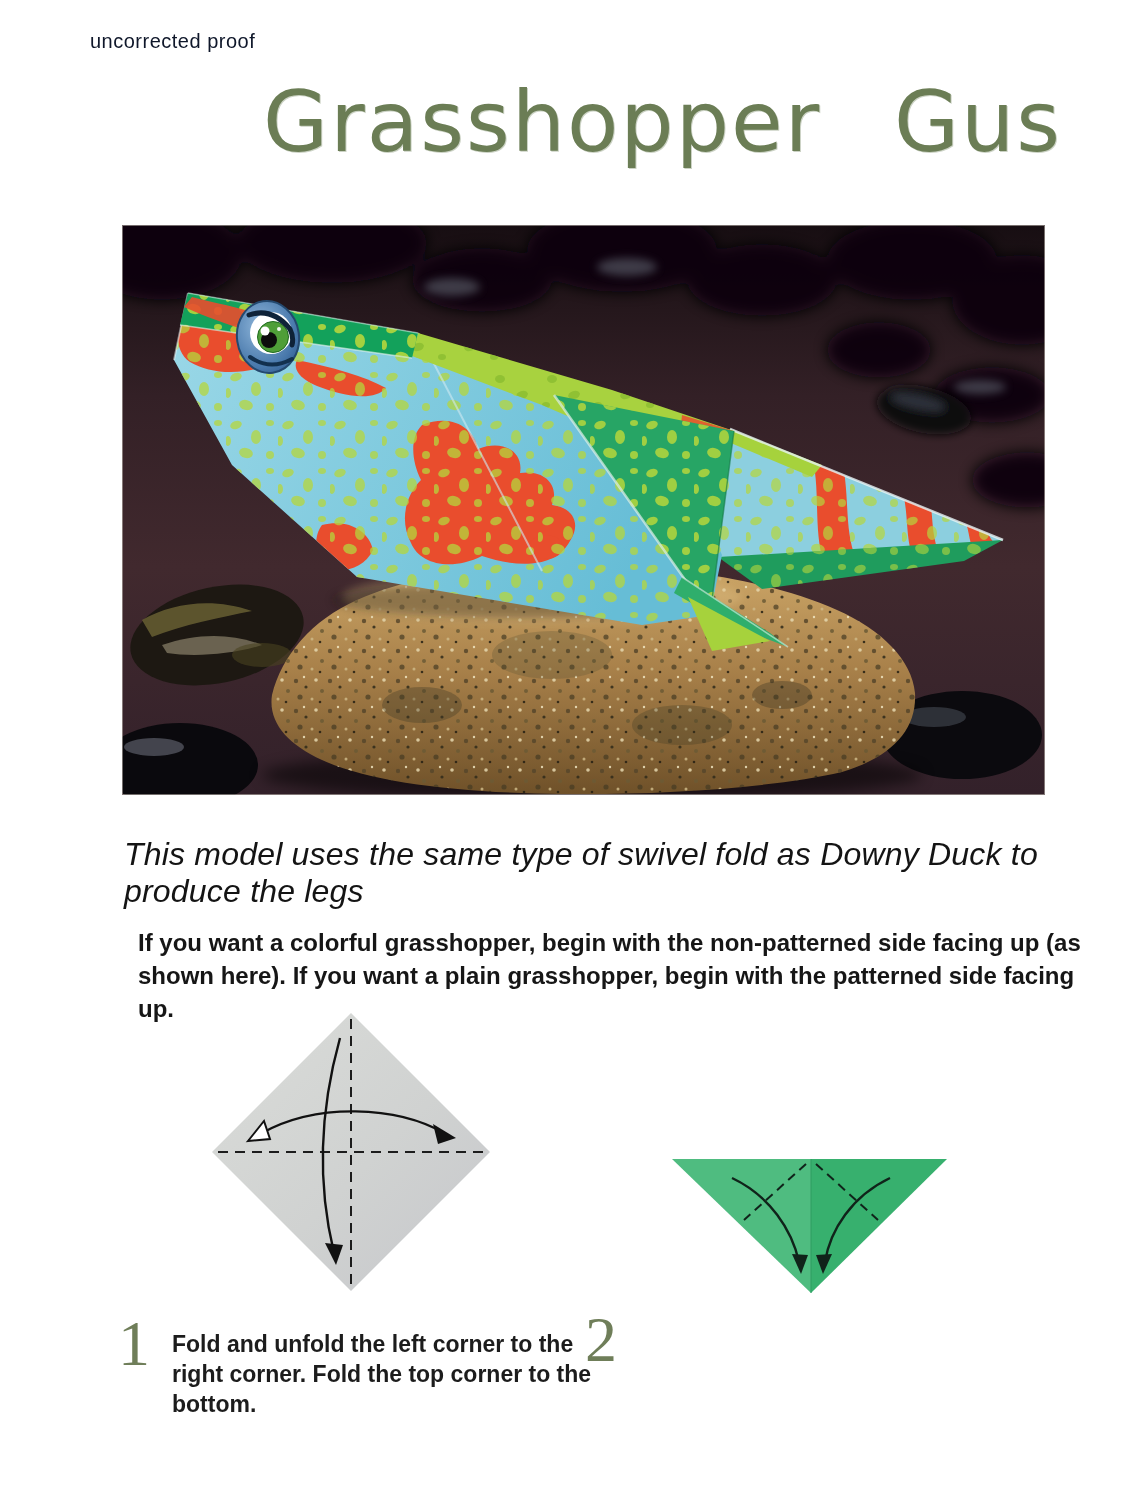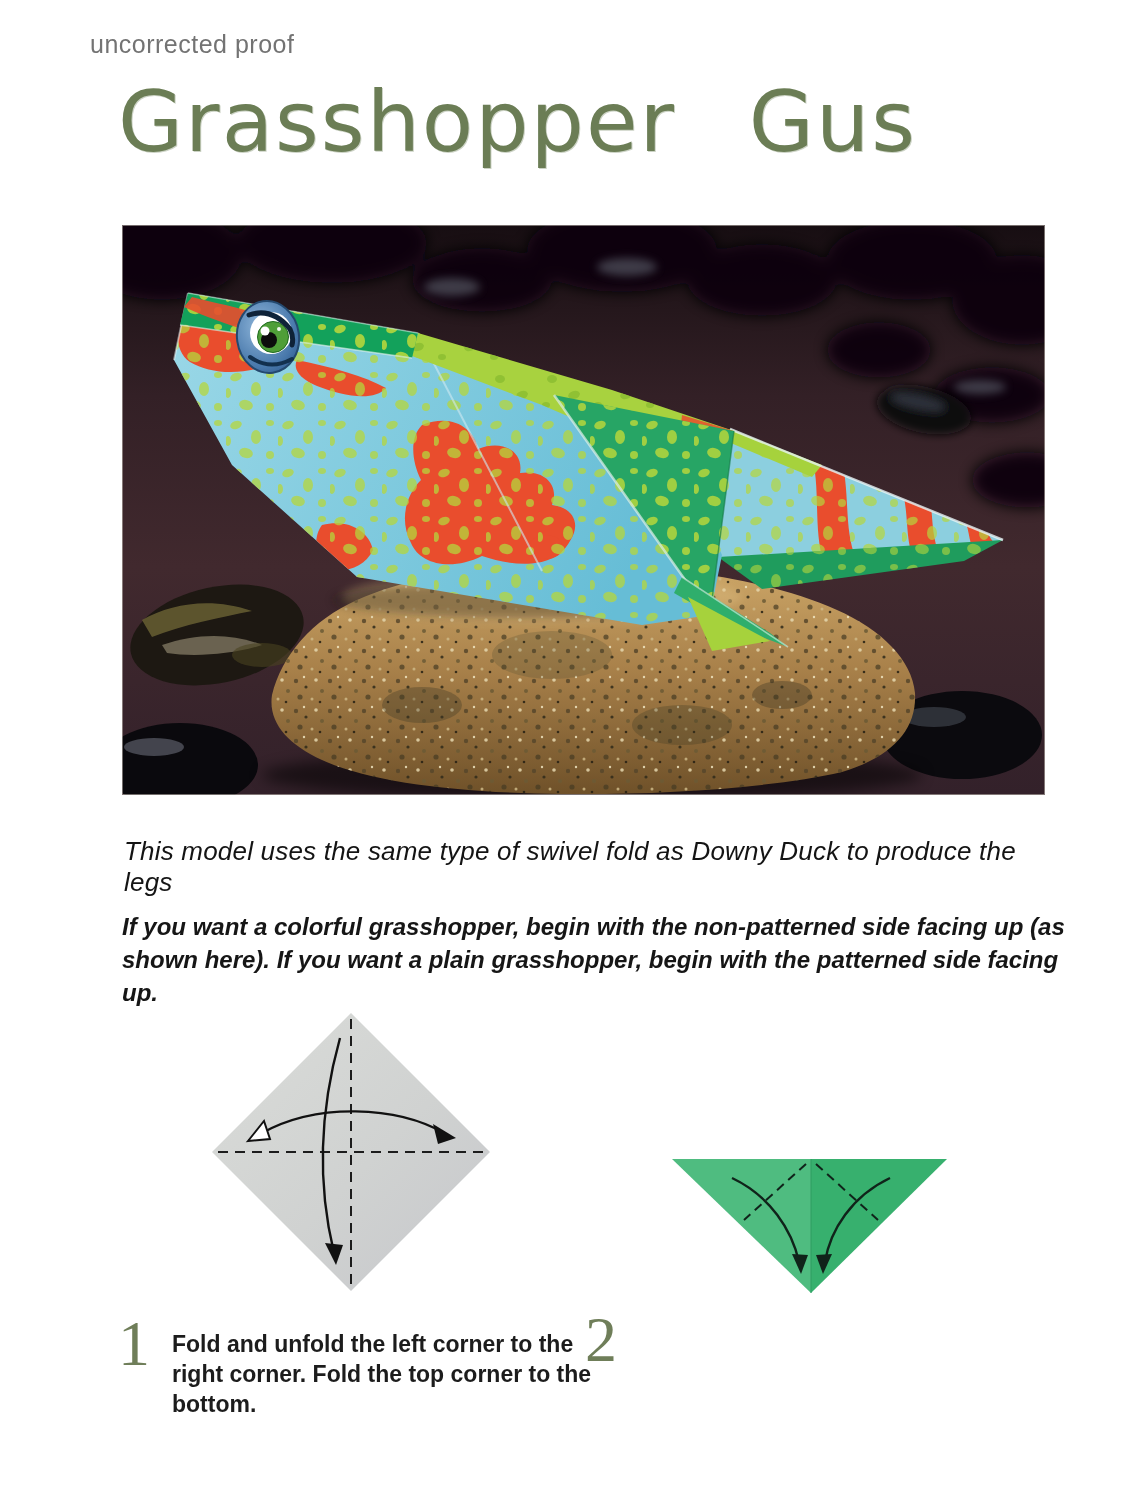--- a/index.html
+++ b/index.html
@@ -5,37 +5,38 @@
   html,body{margin:0;padding:0;background:#ffffff;}
   .page{
     position:relative;
     width:1132px;height:1500px;
     background:#ffffff;
     font-family:"Liberation Sans", sans-serif;
     overflow:hidden;
   }
   .proof-label{
     position:absolute;left:90px;top:30px;
-    font-size:25px;color:#737373;letter-spacing:.5px;
+    font-size:20px;color:#0f172a;letter-spacing:.5px;
   }
   .page-title{
-    position:absolute;left:118px;top:76px;width:960px;
+    position:absolute;left:102px;top:76px;width:960px;
     font-family:"DejaVu Sans", sans-serif;
     font-size:84px;line-height:1.1;
     color:#6b7d55;letter-spacing:2px;word-spacing:44px;
     text-shadow:1px 1px 0 rgba(107,125,85,.35);
+    text-align:right;
   }
   .photo-frame{
     position:absolute;left:122px;top:225px;width:923px;height:570px;
     box-shadow:0 0 0 1px rgba(120,110,100,.35) inset;
   }
   .photo-frame svg{display:block;}
   .caption{
     position:absolute;left:124px;top:836px;width:940px;
-    font-style:italic;font-size:26px;color:#141414;letter-spacing:.2px;
+    font-style:italic;font-size:32px;color:#141414;letter-spacing:.2px;
   }
   .intro{
     position:absolute;left:122px;top:910px;width:950px;
     font-weight:bold;font-size:24px;line-height:1.38;color:#161616;
   }
   .diagram{position:absolute;}
   .diagram-1{left:206px;top:1007px;}
   .diagram-2{left:668px;top:1146px;}
   .step{position:absolute;}
   .step-num{
@@ -263,21 +264,21 @@
           <path d="M127,90 Q150,82 168,104 Q172,112 170,120" stroke="#0e2238" stroke-width="5" fill="none" stroke-linecap="round"></path>
           <path d="M128,132 Q148,146 170,134" stroke="#12304e" stroke-width="4" fill="none" stroke-linecap="round"></path>
         </g>
       </g>
 
       <rect x="0.5" y="0.5" width="922" height="569" fill="none" stroke="#b9b3ab" stroke-width="1" opacity="0.6"></rect>
     </svg>
   </div>
 
   <p class="caption" style="margin:0;">This model uses the same type of swivel fold as Downy Duck to produce the legs</p>
-  <p class="intro" style="margin:0;font-style:italic;">If you want a colorful grasshopper, begin with the non-patterned side facing up (as shown here). If you want a plain grasshopper, begin with the patterned side facing up.</p>
+  <p class="intro" style="margin:16px;">If you want a colorful grasshopper, begin with the non-patterned side facing up (as shown here). If you want a plain grasshopper, begin with the patterned side facing up.</p>
 
   <div class="diagram diagram-1">
     <svg width="290" height="290" viewBox="0 0 290 290">
       <defs>
         <linearGradient id="paperGray" x1="0" y1="0" x2="1" y2="1">
           <stop offset="0" stop-color="#dadcd9"></stop>
           <stop offset="0.55" stop-color="#d0d2d1"></stop>
           <stop offset="1" stop-color="#c6c7cb"></stop>
         </linearGradient>
       </defs>

